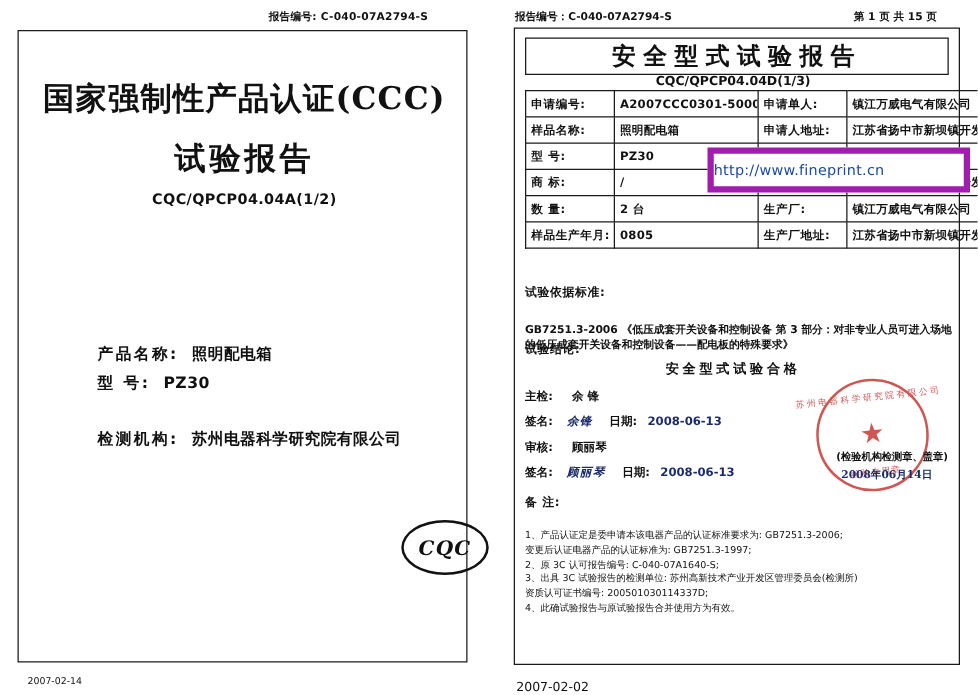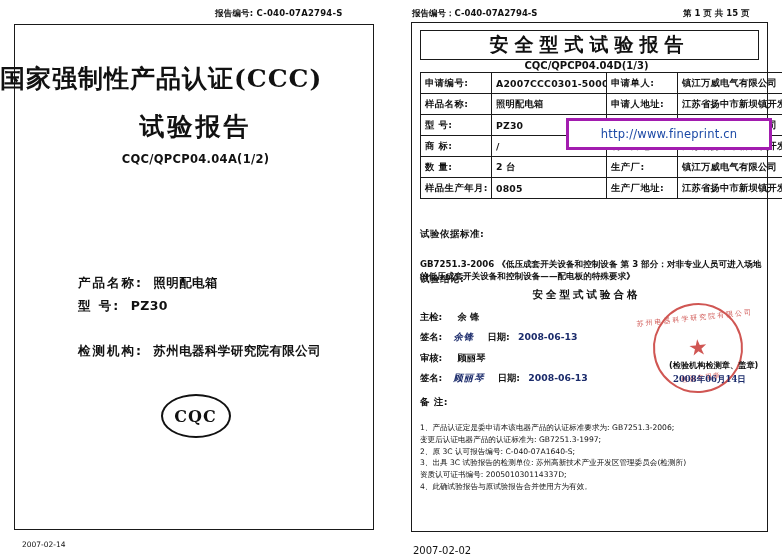--- a/index.html
+++ b/index.html
@@ -3,29 +3,29 @@
 <meta charset="utf-8">
 <style>
   html,body{margin:0;padding:0;background:#ffffff;}
   body{width:782px;height:556px;font-family:"DejaVu Sans","Liberation Sans",sans-serif;color:#111;overflow:hidden;}
   .page{position:relative;width:782px;height:556px;background:#fff;}
 
   
   .left{position:absolute;left:0;top:0;width:391px;height:400px;}
   .left .hdr{position:absolute;left:215px;top:8px;font-size:8.5px;font-weight:bold;letter-spacing:.2px;white-space:nowrap;}
   .left .frame{position:absolute;left:14px;top:24px;width:358px;height:504px;border:1.6px solid #1a1a1a;background:#fff;}
-  .left .title1{position:absolute;left:0;right:0;top:62px;text-align:left;font-family:"DejaVu Serif","Liberation Serif",serif;font-size:25px;font-weight:bold;letter-spacing:1px;}
+  .left .title1{position:absolute;left:0;right:0;top:62px;text-align:center;font-family:"DejaVu Serif","Liberation Serif",serif;font-size:25px;font-weight:bold;letter-spacing:1px;}
   .left .title2{position:absolute;left:0;right:0;top:110px;text-align:center;font-family:"DejaVu Serif","Liberation Serif",serif;font-size:25px;font-weight:bold;letter-spacing:3px;}
   .left .subcode{position:absolute;left:0;right:0;top:152px;text-align:center;font-size:11.5px;font-weight:bold;letter-spacing:.3px;}
 
   .left .field{position:absolute;font-size:12.5px;font-weight:bold;white-space:nowrap;}
   .f-label{display:inline-block;letter-spacing:2px;}
   .f-val{display:inline-block;margin-left:6px;letter-spacing:.4px;}
 
-  .cqc-wrap{position:absolute;left:0;right:0;top:394px;display:flex;justify-content:center;}
+  .cqc-wrap{position:absolute;left:0;right:0;top:416px;display:flex;justify-content:flex-end;font-style:italic;}
   .cqc{width:66px;height:40px;border:2.2px solid #111;border-radius:50%/50%;display:flex;align-items:center;justify-content:center;font-family:"DejaVu Serif","Liberation Serif",serif;font-size:16px;font-weight:bold;letter-spacing:1px;}
   .left .footdate{position:absolute;left:22px;top:540px;font-size:7.5px;}
 
   
   .right{position:absolute;left:391px;top:0;width:391px;height:556px;}
   .right .hdrline{position:absolute;top:8px;font-size:8.5px;font-weight:bold;white-space:nowrap;}
   .right .hdr-l{left:21px;}
   .right .hdr-r{left:292px;}
   .right .frame{position:absolute;left:20px;top:22px;width:355px;height:508px;border:1.4px solid #1a1a1a;background:#fff;}
 
@@ -52,21 +52,21 @@
   .stamp .arc{position:absolute;left:50%;top:8px;transform:translateX(-50%);color:#c6322e;font-size:7px;letter-spacing:2px;white-space:nowrap;}
   .stamp .arcb{position:absolute;left:50%;bottom:8px;transform:translateX(-50%);color:#c6322e;font-size:7px;letter-spacing:1px;white-space:nowrap;}
   .stamp-note{position:absolute;left:278px;top:360px;font-size:8.2px;font-weight:bold;color:#111;}
   .stamp-date{position:absolute;left:282px;top:374px;font-size:8.5px;font-weight:bold;color:#1b2b6b;font-family:"DejaVu Serif","Liberation Serif",serif;}
 
   .notes{position:absolute;left:29px;right:22px;font-size:7.6px;line-height:1.55;font-weight:normal;}
   .notes div{white-space:nowrap;}
   .right .footdate{position:absolute;left:22px;top:545px;font-size:10px;text-align:center;}
 
   
-  .wm{position:absolute;left:566px;top:118px;width:200px;height:26px;background:#ffffff;border:3px solid #a21caf;display:flex;align-items:center;justify-content:center;}
+  .wm{position:absolute;left:566px;top:118px;width:200px;height:26px;background:#ffffff;border:5px solid #a21caf;display:flex;align-items:center;justify-content:flex-start;}
   .wm span{font-size:11.5px;color:#1b49a6;letter-spacing:.2px;}
 </style>
 </head>
 <body>
 
 <div class="page">
 
   <div class="left">
     <div class="hdr">报告编号: C-040-07A2794-S</div>
     <div class="frame"></div>

